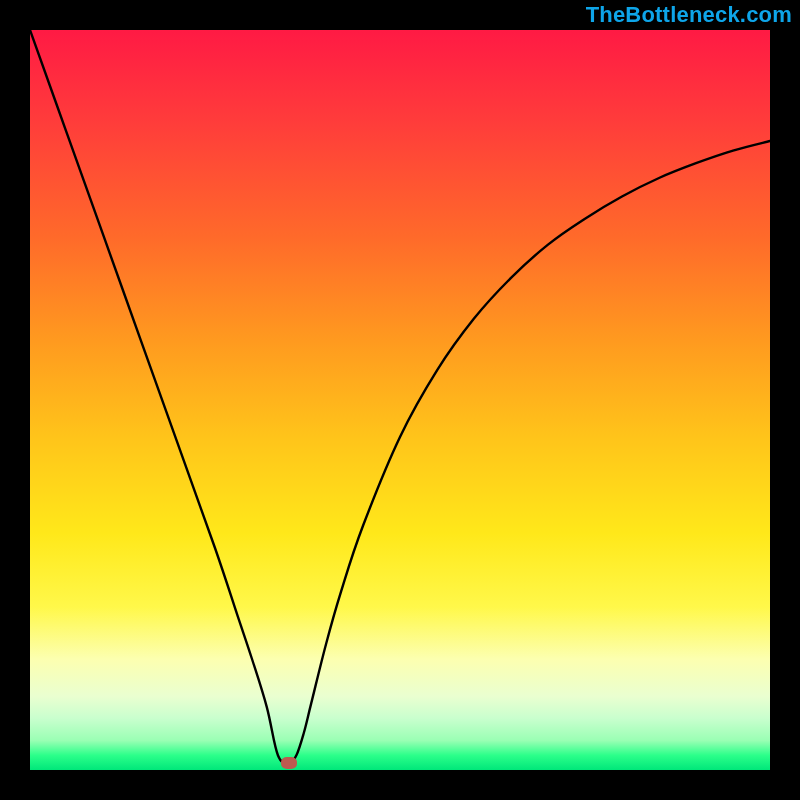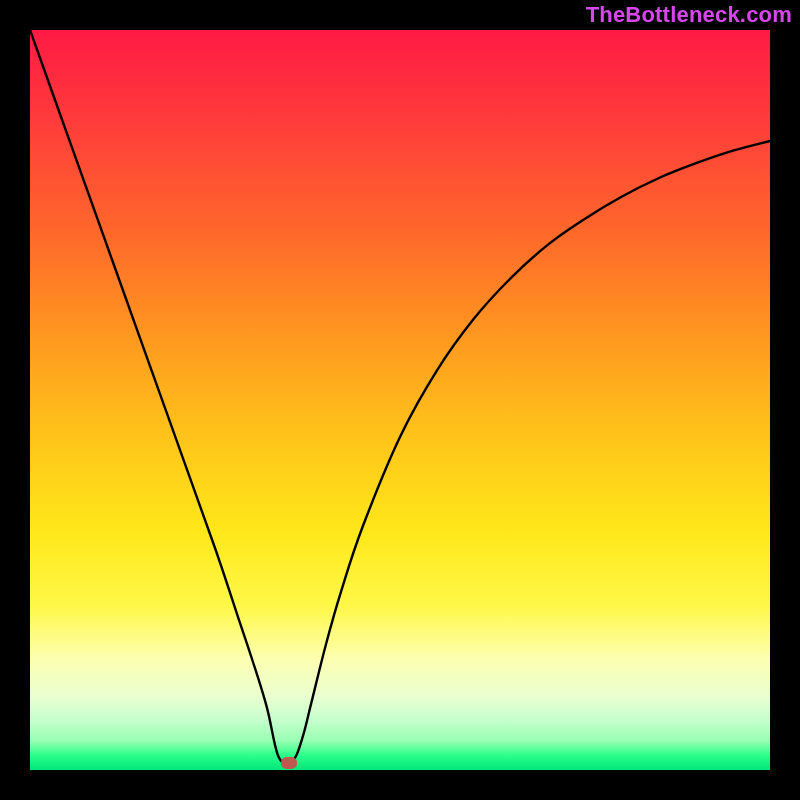--- a/index.html
+++ b/index.html
@@ -31,21 +31,21 @@
       #2cff8a 98%,
       #00e77a 100%);
   }
   .watermark {
     position: absolute;
     top: 2px;
     right: 8px;
     font-family: Arial, Helvetica, sans-serif;
     font-size: 22px;
     font-weight: 600;
-    color: #d946ef;
+    color: #0ea5e9;
     letter-spacing: 0.2px;
     user-select: none;
   }
   svg.curve {
     position: absolute;
     left: 0; top: 0;
     width: 100%; height: 100%;
   }
   .marker {
     position: absolute;

